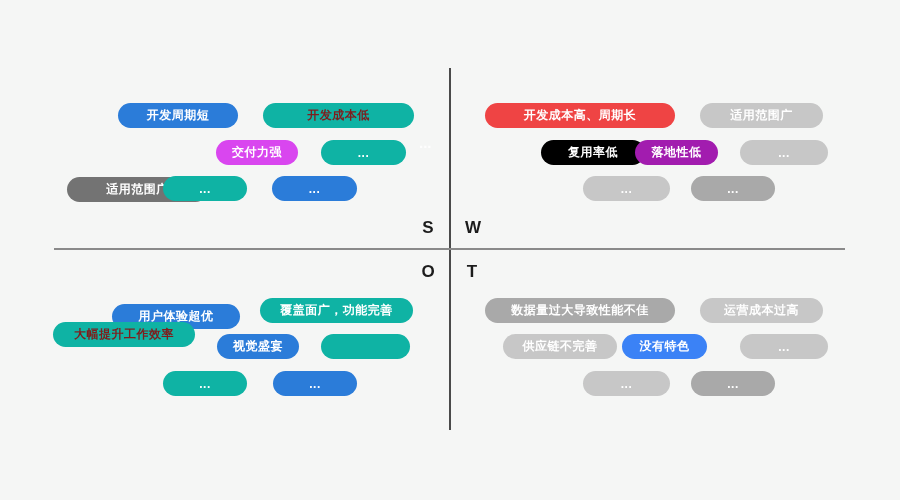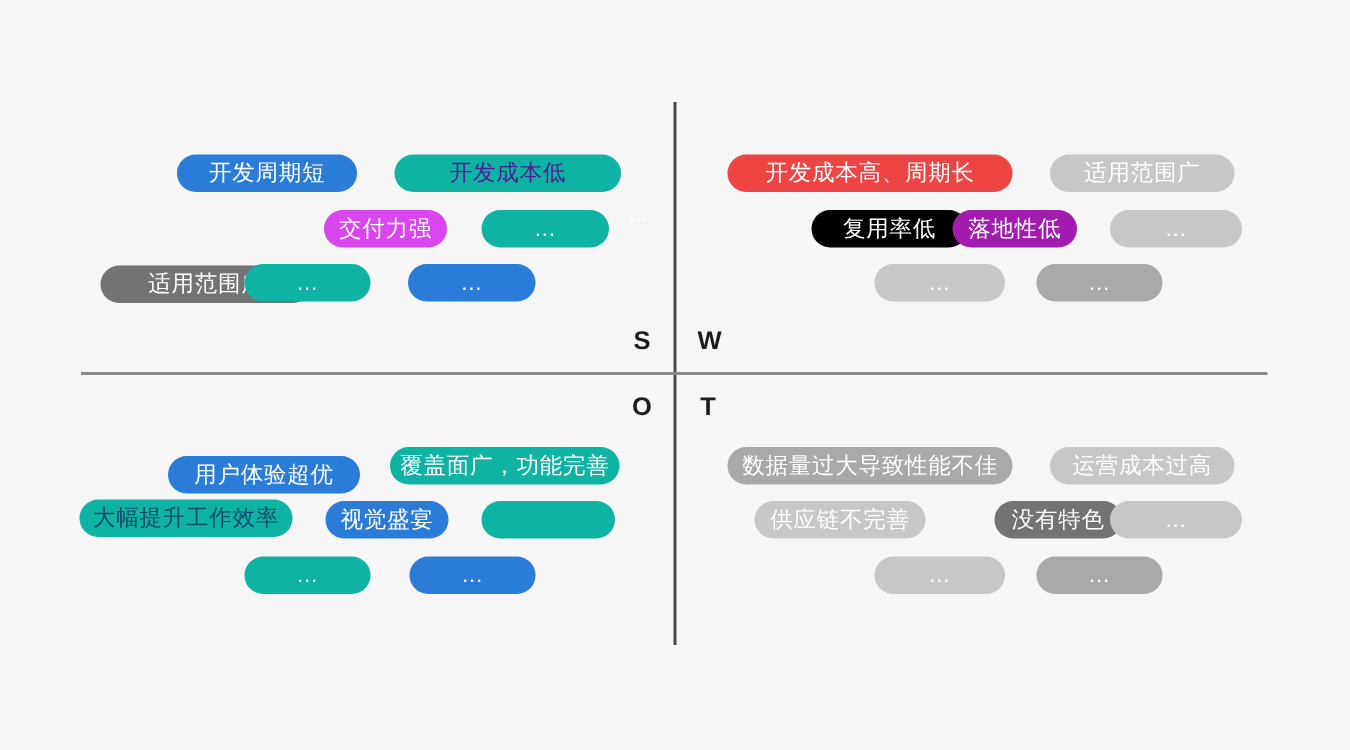--- a/index.html
+++ b/index.html
@@ -40,22 +40,22 @@
   }
   .letter-s { left: 428px; top: 227px; }
   .letter-w { left: 473px; top: 227px; }
   .letter-o { left: 428px; top: 271px; }
   .letter-t { left: 472px; top: 271px; }
   .pill {
     position: absolute;
     height: 25px;
     border-radius: 13px;
     color: #ffffff;
-    font-size: 15px;
-    font-weight: normal;
+    font-size: 12px;
+    font-weight: bold;
     display: flex;
     align-items: center;
     justify-content: center;
     white-space: nowrap;
     letter-spacing: 0.5px;
     box-sizing: border-box;
   }
   .ghost {
     position: absolute;
     left: 419px;
@@ -75,43 +75,43 @@
   <div class="axis-v" style="background: rgb(74, 74, 74);"></div>
   <div class="axis-h" style="background: rgb(138, 138, 138);"></div>
 
   <span class="letter letter-s" style="color: rgb(28, 28, 28);">S</span>
   <span class="letter letter-w" style="color: rgb(28, 28, 28);">W</span>
   <span class="letter letter-o" style="color: rgb(28, 28, 28);">O</span>
   <span class="letter letter-t" style="color: rgb(28, 28, 28);">T</span>
 
   <div>
       <div class="pill" style="left: 118px; top: 103px; width: 120px; background: rgb(43, 124, 217); color: rgb(255, 255, 255);">开发周期短</div>
-      <div class="pill" style="left: 263px; top: 103px; width: 151px; background: rgb(15, 179, 164); color: #4c1d95;">开发成本低</div>
+      <div class="pill" style="left: 263px; top: 103px; width: 151px; background: rgb(15, 179, 164); color: #7f1d1d;">开发成本低</div>
       <div class="pill" style="left: 67px; top: 140px; width: 141px; background: #737373; color: rgb(255, 255, 255); margin-top: 37px;">适用范围广</div>
       <div class="pill" style="left: 216px; top: 140px; width: 82px; background: #d946ef; color: rgb(255, 255, 255);">交付力强</div>
       <div class="pill" style="left: 321px; top: 140px; width: 85px; background: rgb(15, 179, 164); color: rgb(255, 255, 255);">...</div>
       <div class="pill" style="left: 163px; top: 176px; width: 84px; background: rgb(15, 179, 164); color: rgb(255, 255, 255);">...</div>
       <div class="pill" style="left: 272px; top: 176px; width: 85px; background: rgb(43, 124, 217); color: rgb(255, 255, 255);">...</div>
       <div class="pill" style="left: 485px; top: 103px; width: 190px; background: #ef4444; color: rgb(255, 255, 255);">开发成本高、周期长</div>
       <div class="pill" style="left: 700px; top: 103px; width: 123px; background: rgb(199, 199, 199); color: rgb(255, 255, 255);">适用范围广</div>
       <div class="pill" style="left: 541px; top: 140px; width: 104px; background: #000000; color: rgb(255, 255, 255);">复用率低</div>
       <div class="pill" style="left: 635px; top: 140px; width: 83px; background: #a21caf; color: rgb(255, 255, 255);">落地性低</div>
       <div class="pill" style="left: 740px; top: 140px; width: 88px; background: rgb(199, 199, 199); color: rgb(255, 255, 255);">...</div>
       <div class="pill" style="left: 583px; top: 176px; width: 87px; background: rgb(199, 199, 199); color: rgb(255, 255, 255);">...</div>
       <div class="pill" style="left: 691px; top: 176px; width: 84px; background: rgb(169, 169, 169); color: rgb(255, 255, 255);">...</div>
       <div class="pill" style="left: 112px; top: 304px; width: 128px; background: rgb(43, 124, 217); color: rgb(255, 255, 255);">用户体验超优</div>
       <div class="pill" style="left: 260px; top: 298px; width: 153px; background: rgb(15, 179, 164); color: rgb(255, 255, 255);">覆盖面广，功能完善</div>
-      <div class="pill" style="left: 53px; top: 333px; width: 142px; background: rgb(15, 179, 164); color: #0c4a6e; text-align: right;">大幅提升工作效率</div>
+      <div class="pill" style="left: 53px; top: 322px; width: 142px; background: rgb(15, 179, 164); color: #7f1d1d; text-align: right;">大幅提升工作效率</div>
       <div class="pill" style="left: 217px; top: 334px; width: 82px; background: rgb(43, 124, 217); color: rgb(255, 255, 255);">视觉盛宴</div>
       <div class="pill" style="left: 321px; top: 334px; width: 89px; background: rgb(15, 179, 164); color: rgb(255, 255, 255);"></div>
       <div class="pill" style="left: 163px; top: 371px; width: 84px; background: rgb(15, 179, 164); color: rgb(255, 255, 255);">...</div>
       <div class="pill" style="left: 273px; top: 371px; width: 84px; background: rgb(43, 124, 217); color: rgb(255, 255, 255);">...</div>
       <div class="pill" style="left: 485px; top: 298px; width: 190px; background: rgb(169, 169, 169); color: rgb(255, 255, 255);">数据量过大导致性能不佳</div>
       <div class="pill" style="left: 700px; top: 298px; width: 123px; background: rgb(199, 199, 199); color: rgb(255, 255, 255);">运营成本过高</div>
       <div class="pill" style="left: 503px; top: 334px; width: 114px; background: rgb(199, 199, 199); color: rgb(255, 255, 255);">供应链不完善</div>
-      <div class="pill" style="left: 663px; top: 334px; width: 85px; background: #737373; color: rgb(255, 255, 255);">没有特色</div>
+      <div class="pill" style="left: 622px; top: 334px; width: 85px; background: #3b82f6; color: rgb(255, 255, 255);">没有特色</div>
       <div class="pill" style="left: 740px; top: 334px; width: 88px; background: rgb(199, 199, 199); color: rgb(255, 255, 255);">...</div>
       <div class="pill" style="left: 583px; top: 371px; width: 87px; background: rgb(199, 199, 199); color: rgb(255, 255, 255);">...</div>
       <div class="pill" style="left: 691px; top: 371px; width: 84px; background: rgb(169, 169, 169); color: rgb(255, 255, 255);">...</div>
     </div>
 
   <div class="ghost" style="color: rgb(255, 255, 255);">...</div>
 </div>
 
 </body></html>

